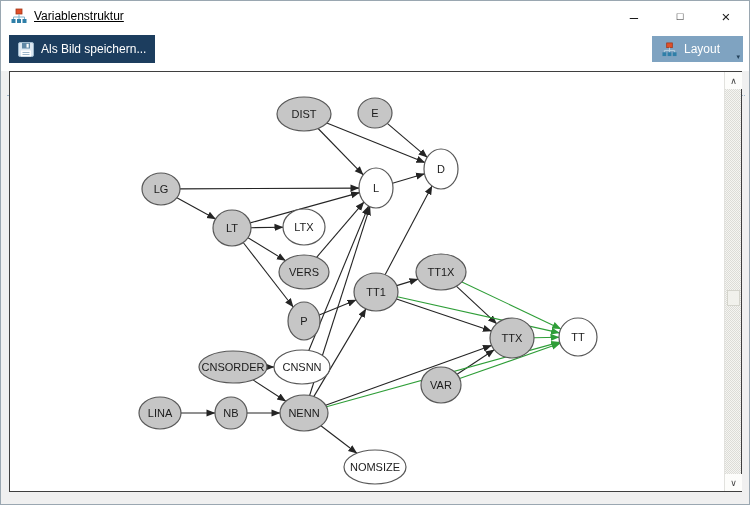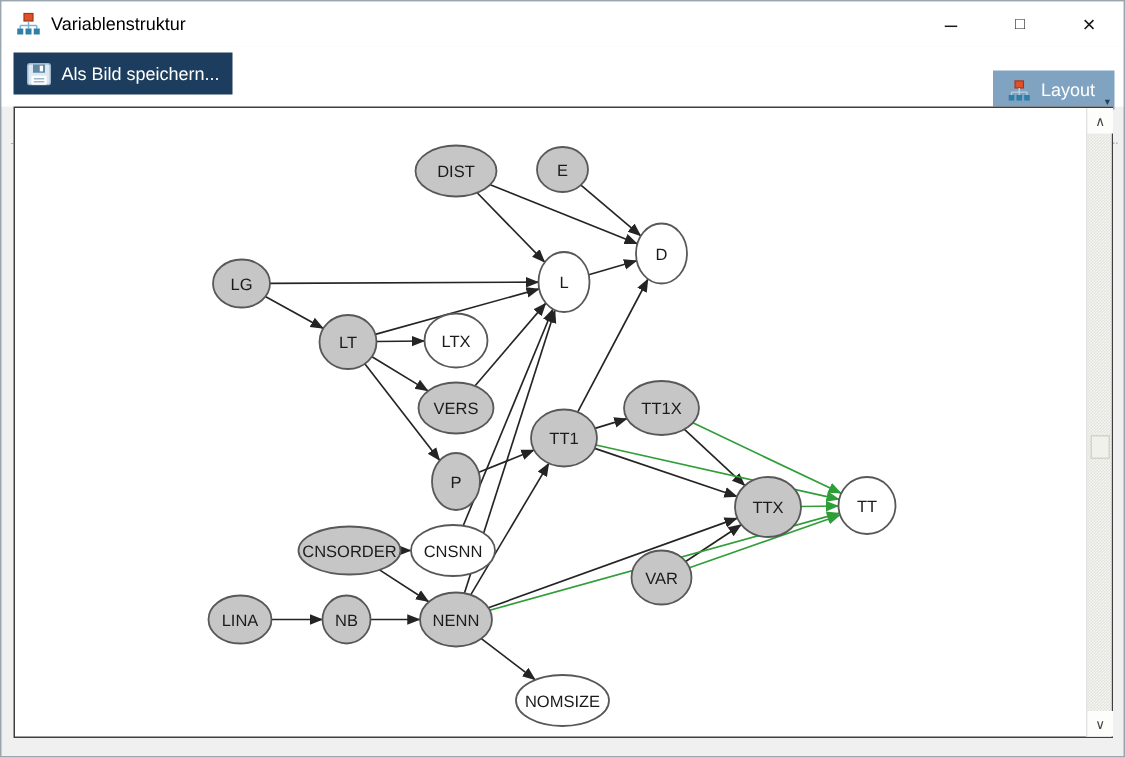--- a/index.html
+++ b/index.html
@@ -4,21 +4,21 @@
 <style>
   * { margin:0; padding:0; box-sizing:border-box; }
   html,body { width:750px; height:505px; font-family:"Liberation Sans", sans-serif; }
   .window {
     position:relative; width:750px; height:505px;
     background:#f0f0f0; border:1px solid #9aa7b1; overflow:hidden;
   }
   
   .titlebar {
     position:absolute; left:0; top:0; width:100%; height:30px;
-    background:#ffffff; display:flex; align-items:center;
+    background:#ffffff; display:flex; align-items:center;text-decoration:underline;
   }
   .app-icon { margin-left:10px; width:16px; height:16px; flex:0 0 auto; }
   .title-text { margin-left:7px; font-size:12px; color:#000; }
   .win-btn {
     position:absolute; top:0; width:46px; height:30px;
     display:flex; align-items:center; justify-content:center;
     font-size:14px; color:#1a1a1a; cursor:default;
   }
   .win-btn.min   { right:92px; font-size:15px; }
   .win-btn.max   { right:46px; font-size:11px; }
@@ -28,21 +28,21 @@
     position:absolute; left:0; top:30px; width:100%; height:40px; background:#ffffff;
   }
   .tb-btn {
     position:absolute; top:4px; height:28px;
     display:flex; align-items:center; gap:6px;
     color:#ffffff; font-size:12px; padding:0 9px; cursor:default;
   }
   .tb-btn .ic { width:17px; height:15px; display:block; }
   .btn-save   { left:8px;  background:#1c3d5e; }
   .btn-print  { left:133px; background:#5f88a6; }
-  .btn-layout { left:auto; right:6px; top:16px; height:26px; background:#7fa3c1; padding-right:13px; }
+  .btn-layout { left:auto; right:6px; top:5px; height:26px; background:#7fa3c1; padding-right:23px; }
   .layout-caret { position:absolute; right:3px; bottom:1px; font-size:7px; color:#23415a; }
   .ants {
     position:absolute; left:6px; top:63px; width:738px; height:2px;
     border-bottom:1px dotted #9fb6c9;
   }
   
   .canvas {
     position:absolute; left:8px; top:70px; width:733px; height:421px;
     background:#ffffff; border:1px solid #3f3f3f;
   }

